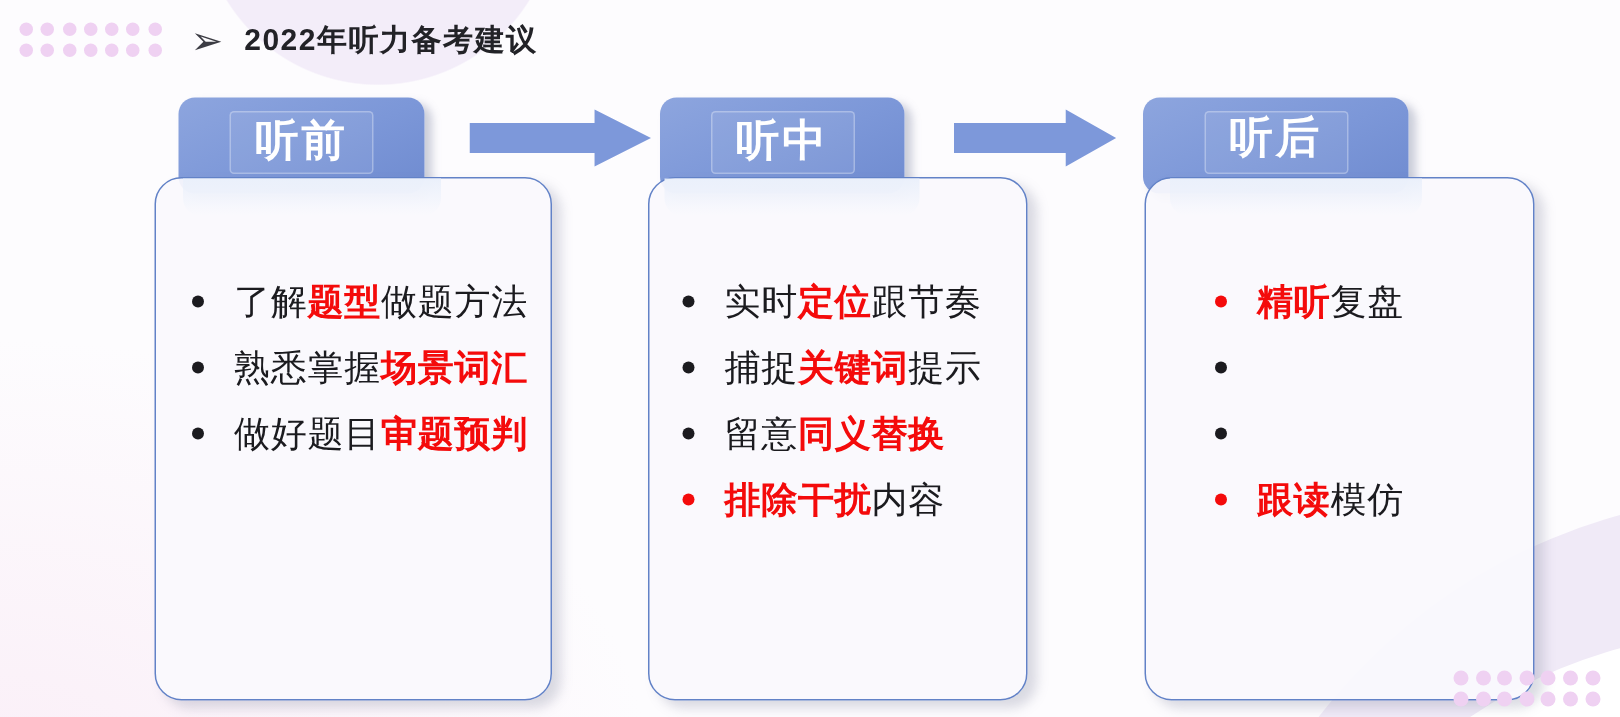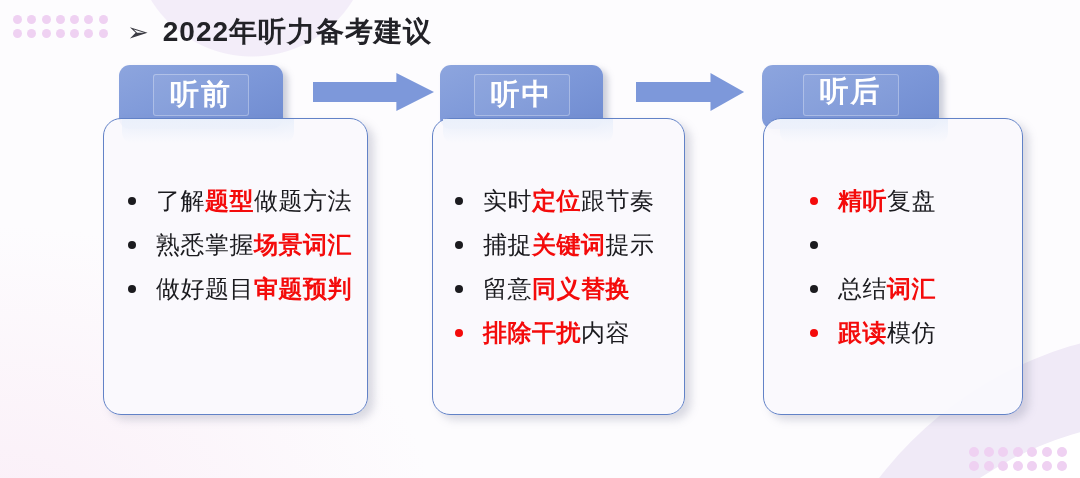--- a/index.html
+++ b/index.html
@@ -24,21 +24,21 @@
   }
   .dot-grid { display: grid; z-index: 4; }
   .dot-grid .dot { border-radius: 50%; background: var(--dot-pink, #efd1f2); }
   .dots-tl { left: 13px; top: 15px; grid-template-columns: repeat(7, 9px); gap: 4.5px 5.3px; }
   .dots-tl .dot { width: 9px; height: 9px; }
   .dots-br { left: 969px; top: 447px; grid-template-columns: repeat(7, 10px); gap: 4px 4.6px; }
   .dots-br .dot { width: 10px; height: 10px; }
 
   .title-row { position: absolute; left: 127px; top: 13px; display: flex; align-items: center; z-index: 5; }
   .title-marker { font-size: 26px; color: #3c3c44; margin-right: 14px; line-height: 1; }
-  .page-title { font-size: 28px; font-weight: 700; color: #222227; letter-spacing: 1px; }
+  .page-title { font-size: 20px; font-weight: 700; color: #222227; letter-spacing: 1px; }
 
   .tab {
     position: absolute; top: 65px; height: 64px; z-index: 1;
     background: linear-gradient(155deg, #8da5de 0%, var(--tab-blue, #7c97d8) 55%, #6f8bd0 100%);
     border-radius: 11px;
     box-shadow: 5px 4px 6px rgba(110, 118, 150, 0.35);
     display: flex; align-items: flex-start; justify-content: center;
   }
   .tab-inner {
     margin-top: 9px; padding: 1px 16px 3px 16px;
@@ -46,21 +46,21 @@
     background: rgba(255,255,255,0.07);
     border-radius: 3px;
     color: #ffffff; font-size: 29px; font-weight: 700; letter-spacing: 2px;
     line-height: 1.25; white-space: nowrap;
   }
   .tab-1 { left: 119px; width: 164px; text-align: center; }
   .tab-2 { left: 440px; width: 163px; }
   .tab-3 { left: 762px; width: 177px; font-family: Liberation Mono, monospace; }
 
   .card {
-    position: absolute; top: 118px; height: 297px; z-index: 2;
+    position: absolute; top: 118px; height: 349px; z-index: 2;
     background: rgba(250, 249, 253, 0.93);
     border: 1.5px solid var(--card-border, #6282c7);
     border-radius: 18px;
     box-shadow: 6px 5px 8px rgba(125, 130, 155, 0.28);
     box-sizing: border-box;
   }
   .card-1 { left: 103px; width: 265px; }
   .card-2 { left: 432px; width: 253px; }
   .card-3 { left: 747px; width: 260px; margin-left: 16px; }
   .tab-ghost {
@@ -196,20 +196,19 @@
   <div class="items">
       <div class="item">
         <span class="marker red"></span>
         <span class="item-text"><span class="em">精听</span><span>复盘</span></span>
       </div>
       <div class="item">
         <span class="marker"></span>
       </div>
       <div class="item">
         <span class="marker"></span>
-        <span class="item-text"><span>总结</span><span class="em">词汇</span></span>
       </div>
       <div class="item">
         <span class="marker red"></span>
         <span class="item-text"><span class="em">跟读</span><span>模仿</span></span>
       </div>
     </div>
 </div>
 
 </body></html>

